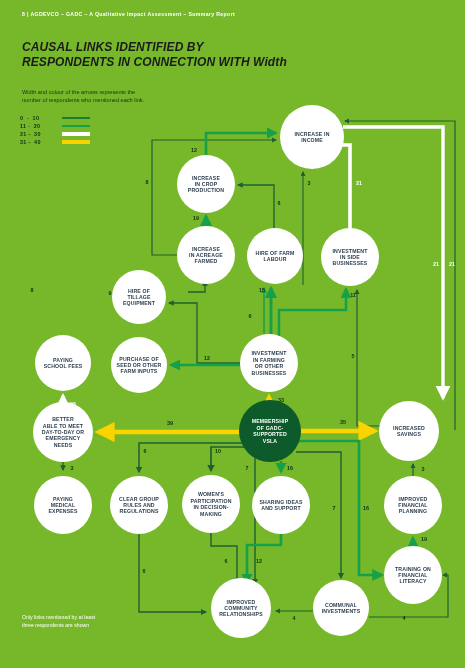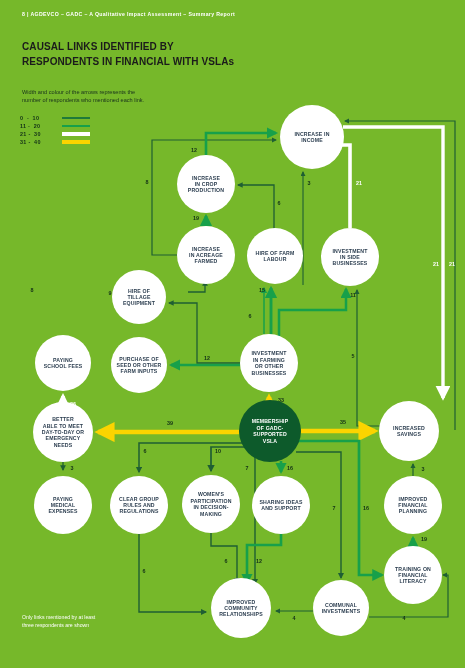--- a/index.html
+++ b/index.html
@@ -13,23 +13,24 @@
   .page{position:relative;width:465px;height:668px;}
 
   .runhead{
     position:absolute;left:22px;top:11px;
     font-size:5.2px;letter-spacing:.35px;
     color:#ffffff;font-weight:bold;
   }
 
   .title{
     position:absolute;left:22px;top:40px;
-    font-size:10px;line-height:14.5px;
+    font-size:12px;line-height:14.5px;
     font-weight:bold;color:#1b1b1b;
     letter-spacing:.1px;
+    font-style:italic;
   }
 
   .subtitle{
     position:absolute;left:22px;top:88px;
     font-size:5.6px;line-height:8px;
     color:#18321c;
   }
 
   .legend{position:absolute;left:20px;top:114px;}
   .legend-row{display:flex;align-items:center;height:8px;}
@@ -68,21 +69,21 @@
 </style>
 </head>
 <body>
 
 <div class="page">
 
   <div class="runhead">8  |  AGDEVCO – GADC – A Qualitative Impact Assessment – Summary Report</div>
 
   <div class="title">
     <div>CAUSAL LINKS IDENTIFIED BY</div>
-    <div>RESPONDENTS IN FINANCIAL WITH VSLAs</div>
+    <div>RESPONDENTS IN CONNECTION WITH Width</div>
   </div>
 
   <div class="subtitle">
     <div>Width and colour of the arrows represents the</div>
     <div>number of respondents who mentioned each link.</div>
   </div>
 
   <div class="legend">
     <div class="legend-row">
       <span class="legend-label">0  -  10</span>

